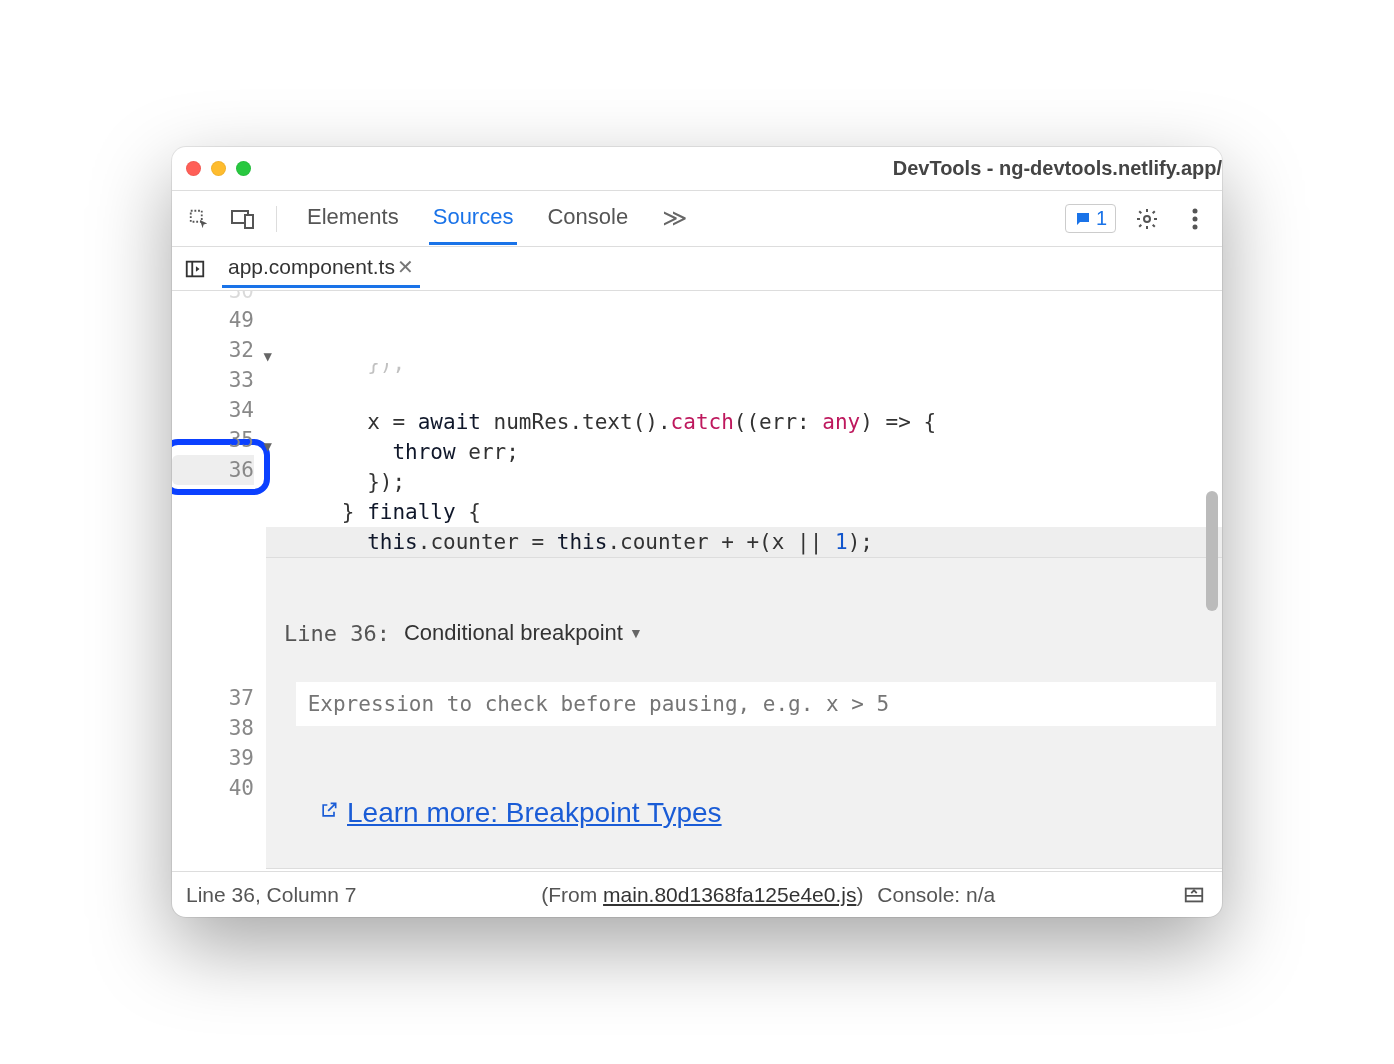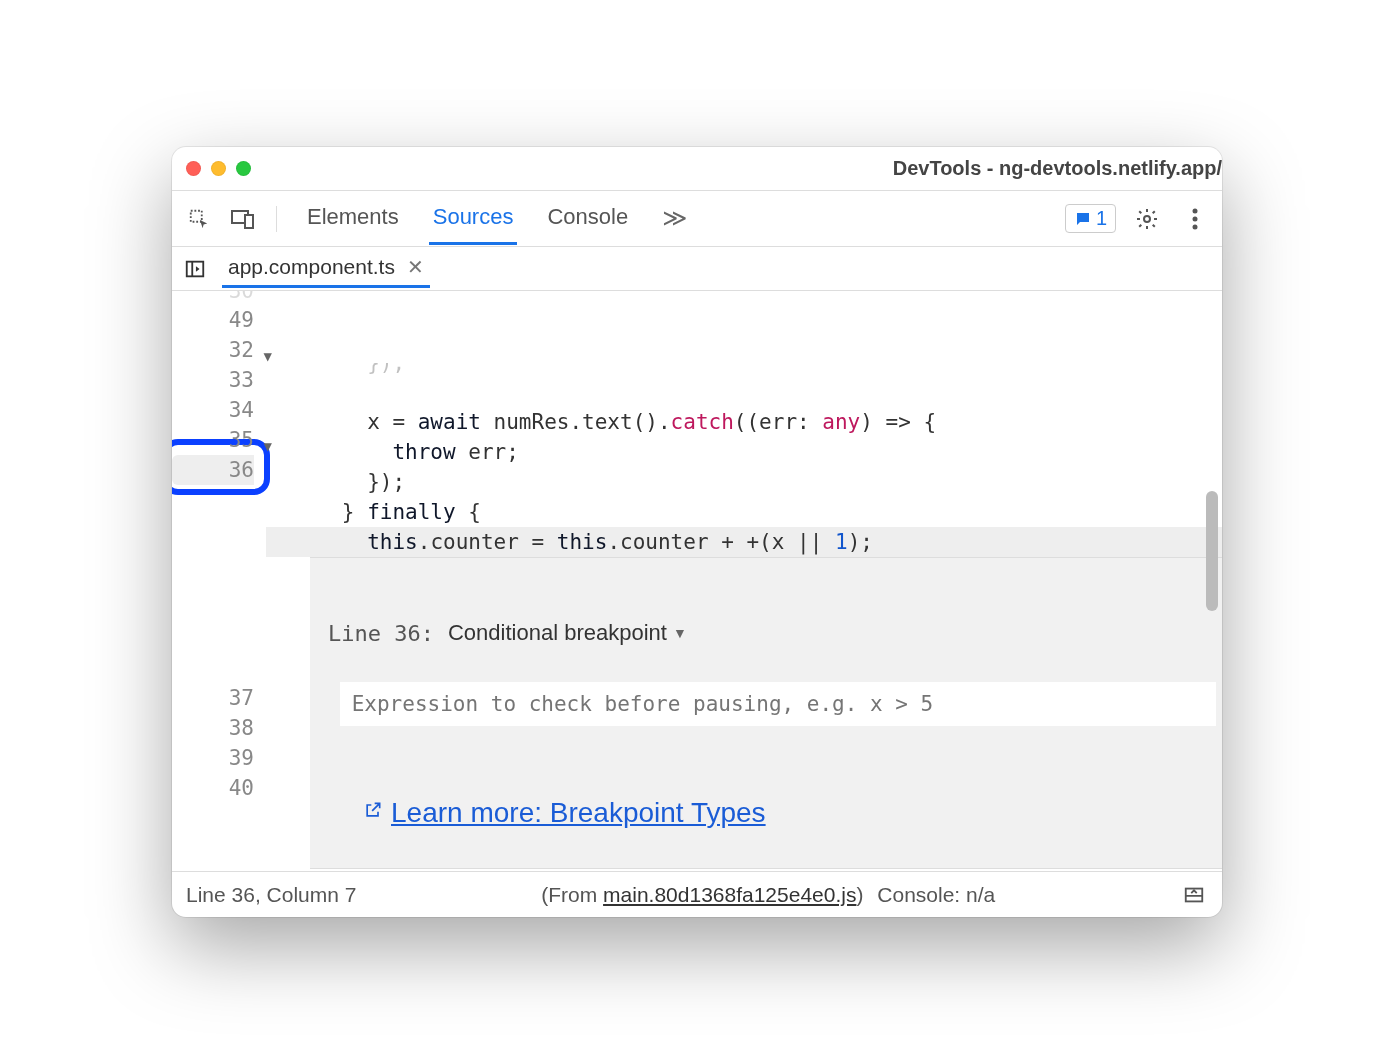--- a/index.html
+++ b/index.html
@@ -47,34 +47,34 @@
   .icon-btn { width:34px; height:34px; display:flex; align-items:center; justify-content:center; color:#555; }
   .divider { width:1px; height:26px; background:#ddd; margin:0 6px; }
   .tabs { display:flex; gap:26px; padding-left:10px; flex:1; }
   .tab { color:#555; padding:12px 4px; font-size:22px; }
   .tab.active { color:#1a73e8; border-bottom:3px solid #1a73e8; }
   .chev { color:#666; font-size:24px; padding:12px 4px;}
   .right-tools { display:flex; align-items:center; gap:14px;}
   .msg-badge { display:flex; align-items:center; gap:4px; border:1px solid #ccc; border-radius:4px; padding:2px 8px; color:#1a73e8; font-size:20px;}
   .file-tabs { display:flex; align-items:center; height:44px; border-bottom:1px solid #ddd; padding:0 10px; gap:14px;}
   .panel-toggle { width:26px; height:26px; display:flex; align-items:center; justify-content:center; color:#333;}
-  .file-tab { display:flex; align-items:flex-start; gap:12px; padding:6px 6px; color:#333; font-size:21px; border-bottom:3px solid #1a73e8;}
+  .file-tab { display:flex; align-items:flex-start; gap:2px; padding:6px 6px; color:#333; font-size:21px; border-bottom:3px solid #1a73e8;}
   .close-x { color:#777; font-size:20px; }
   .editor-wrap { flex:1; display:flex; overflow:hidden; position:relative;}
   .gutter { width:94px; text-align:right; padding-right:12px; font-family:Menlo,Consolas,monospace; font-size:21px; color:#888; user-select:none; background:#fff;}
   .gutter .ln { height:30px; line-height:30px; position:relative;}
   .gutter .fold::after { content:"▼"; position:absolute; right:-18px; font-size:14px; color:#666; top:6px;}
   .gutter .hl { background:#eee; border-radius:6px 0 0 6px;}
   .code { flex:1; font-family:Menlo,Consolas,monospace; font-size:21px; white-space:pre; overflow:auto; position:relative;}
   .code .row { height:30px; line-height:30px; }
   .code .hl { background:#eee;}
   .kw { color:#0f172a;text-align:center; }
   .kw2 { color:#be185d; }
   .num { color:#1155cc; }
-  .bp-panel { background:#f1f1f1; border-top:1px solid #ddd; border-bottom:1px solid #ddd; padding:14px 18px 19px 18px; font-family:-apple-system, sans-serif;margin-left:44px;}
+  .bp-panel { background:#f1f1f1; border-top:1px solid #ddd; border-bottom:1px solid #ddd; padding:14px 18px 19px 18px; font-family:-apple-system, sans-serif;}
   .bp-header { display:flex; align-items:center; gap:14px; font-size:22px; color:#444; margin-bottom:12px;}
   .bp-line-label { font-family:Menlo,Consolas,monospace; color:#555;}
   .bp-type { display:flex; align-items:center; gap:6px; color:#333;}
   .bp-input { background:#fff; border:none; padding:10px 12px; font-family:Menlo,Consolas,monospace; font-size:21px; color:#888; width:100%; outline:none;}
   .learn-row { margin-top:26px; display:flex; align-items:center; gap:8px;}
   .learn-link { color:#1a5cd6; text-decoration:underline; font-size:28px;}
   .status { height:46px; border-top:1px solid #ddd; display:flex; align-items:center; padding:0 14px; color:#555; font-size:21px;}
   .status .left { flex:0 0 auto; }
   .status .mid { flex:1; text-align:center;}
   .status .mid a { color:#333; text-decoration:underline;}

